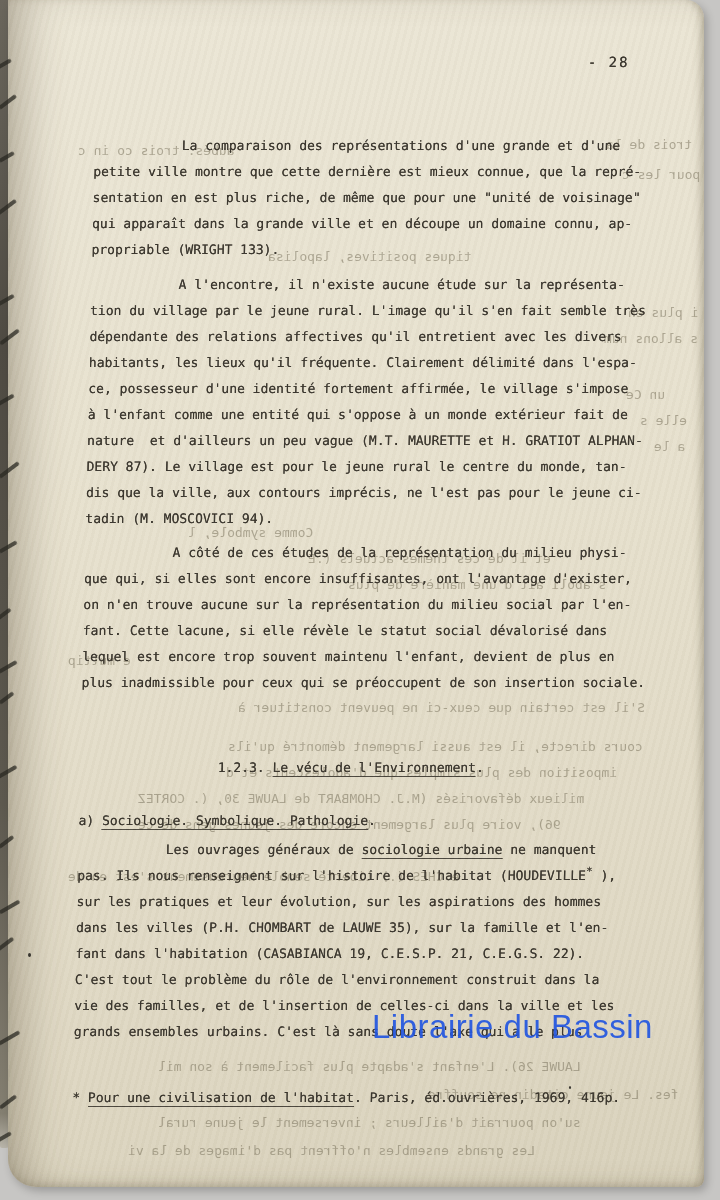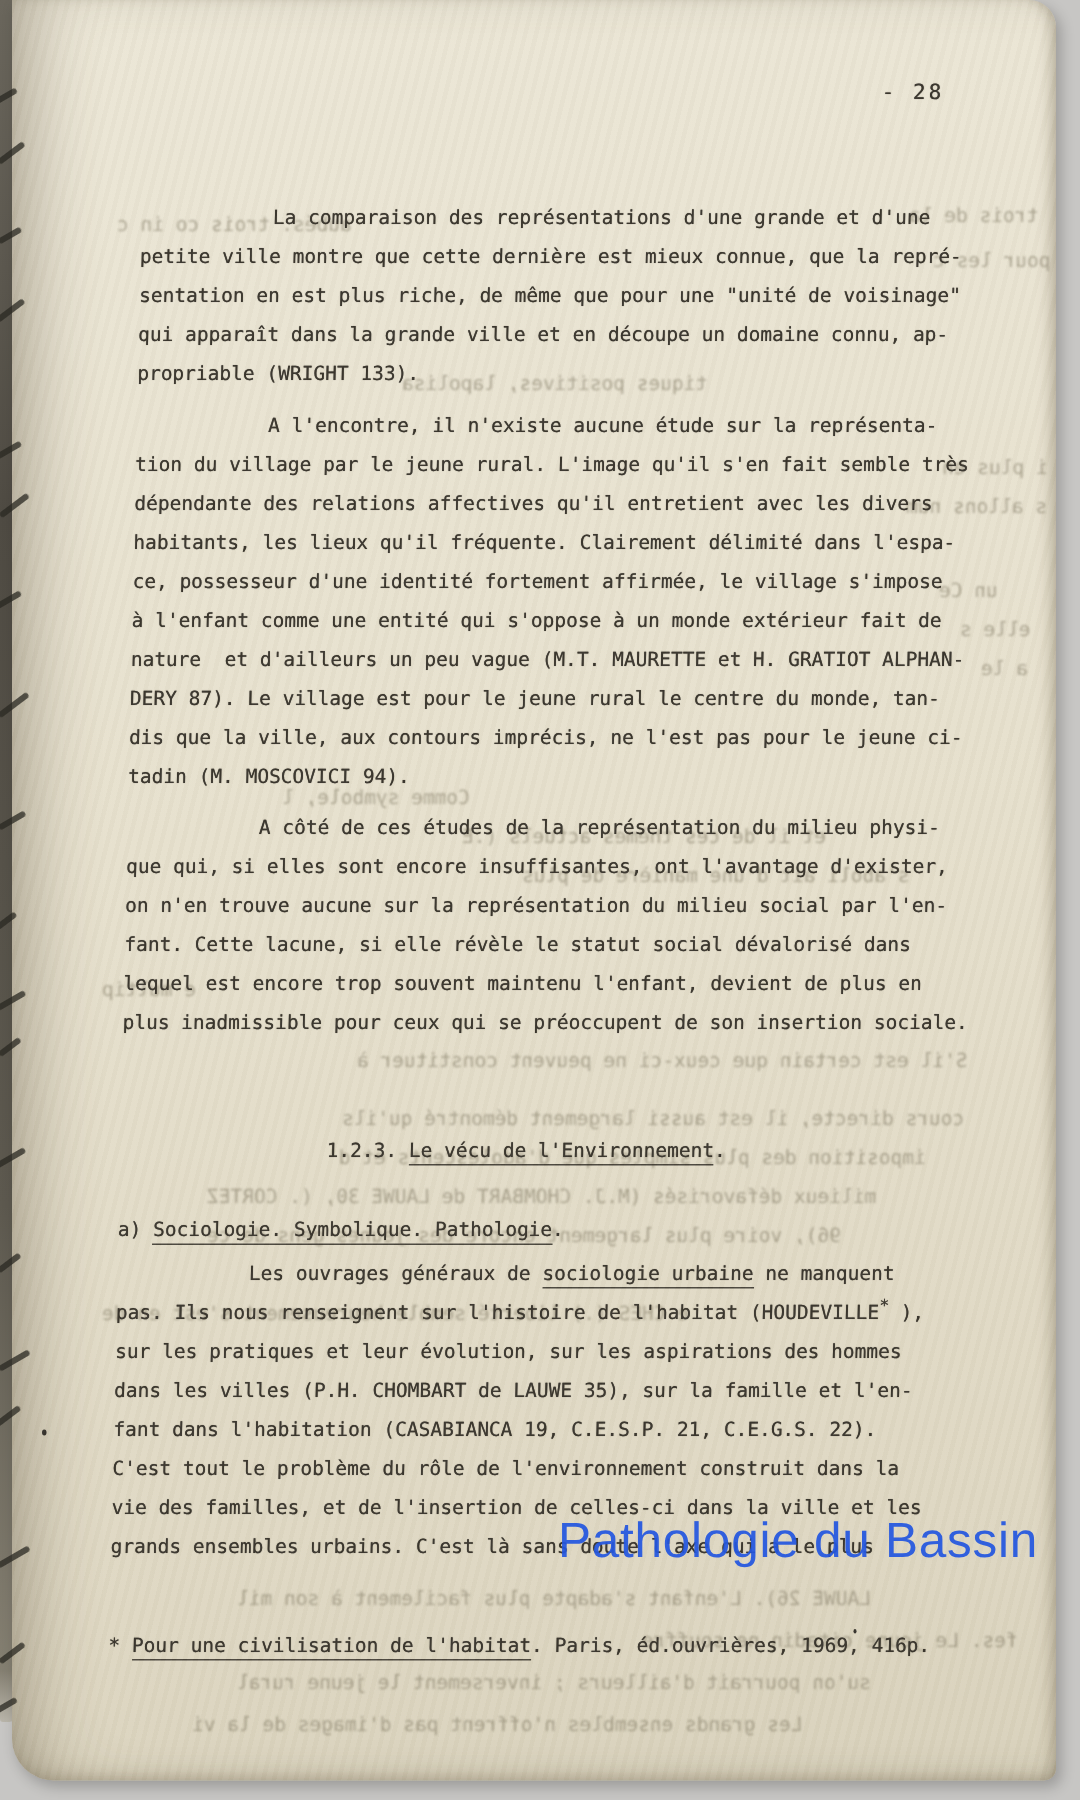--- a/index.html
+++ b/index.html
@@ -121,15 +121,15 @@
       <div class="stitch" style="top: 696px; left: -2px; width: 17px; transform: rotate(-37deg);"></div>
       <div class="stitch" style="top: 770px; left: -4px; width: 22px; transform: rotate(-30deg);"></div>
       <div class="stitch" style="top: 840px; left: -3px; width: 18px; transform: rotate(-37deg);"></div>
       <div class="stitch" style="top: 905px; left: -2px; width: 23px; transform: rotate(-30deg);"></div>
       <div class="stitch" style="top: 942px; left: -4px; width: 19px; transform: rotate(-37deg);"></div>
       <div class="stitch" style="top: 1036px; left: -3px; width: 24px; transform: rotate(-30deg);"></div>
       <div class="stitch" style="top: 1100px; left: -2px; width: 20px; transform: rotate(-37deg);"></div>
       <div class="stitch" style="top: 1135px; left: -4px; width: 16px; transform: rotate(-30deg);"></div>
     </div>
 
-  <div class="watermark" style="color: rgb(36, 87, 224);">Pathologie du Bassin</div>
+  <div class="watermark" style="color: rgb(36, 87, 224);">Librairie du Bassin</div>
 
 </div>
 
 </body></html>

